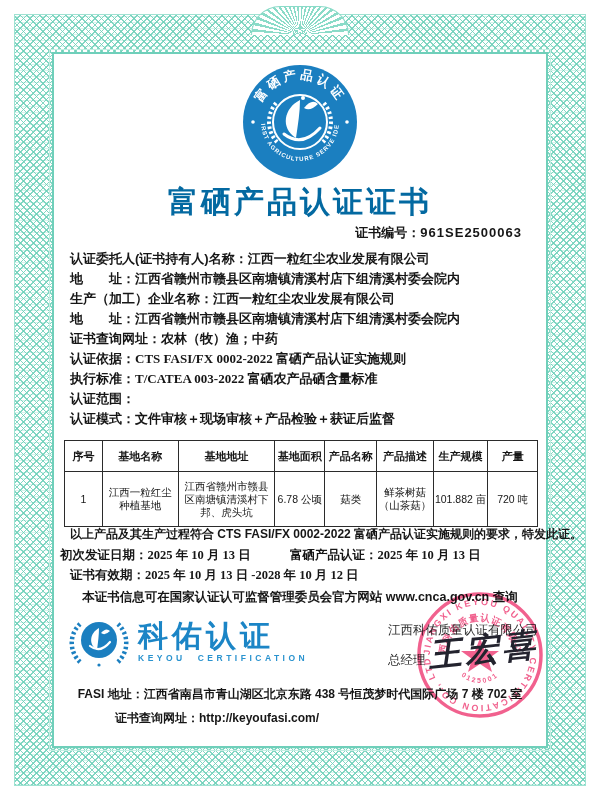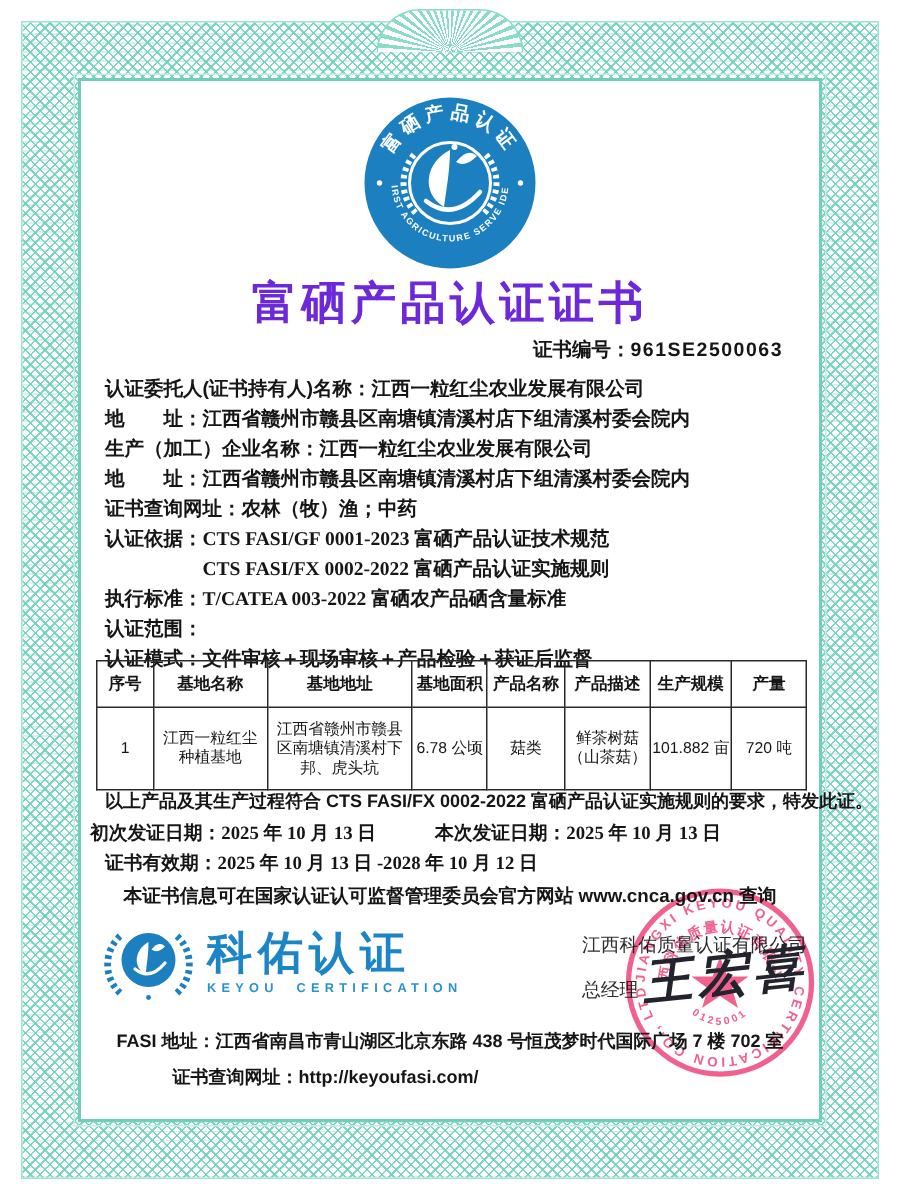--- a/index.html
+++ b/index.html
@@ -19,21 +19,21 @@
     background:repeating-conic-gradient(from 250deg at 50% 100%, #8adbc8 0 3.5deg, #ffffff 3.5deg 8deg);
     border-radius:96px 96px 0 0;border:1px solid #8adbc8;border-bottom:none;}
 
   .content{position:absolute;inset:0;}
 
   
   .emblem{position:absolute;top:62px;left:50%;transform:translateX(-50%);}
 
   
   .title{position:absolute;top:182px;left:0;width:100%;text-align:center;
-    font-size:30px;font-weight:900;letter-spacing:3px;color:#6d28d9;font-family:Liberation Serif, serif;}
+    font-size:30px;font-weight:900;letter-spacing:3px;color:#0369a1;font-family:Liberation Serif, serif;}
   .certno{position:absolute;top:224px;right:78px;font-size:13px;font-weight:700;}
   .certno .num{letter-spacing:1px;}
 
   
   .fields{position:absolute;left:70px;right:62px;top:249px;font-size:13px;font-weight:700;line-height:20px;}
   .field{display:flex;}
   .field .lab{white-space:nowrap;}
   .field .val{white-space:nowrap;}
 
   
@@ -120,21 +120,20 @@
       <span class="lab">地　　址：</span>
       <span class="val">江西省赣州市赣县区南塘镇清溪村店下组清溪村委会院内</span>
     </div>
     <div class="field">
       <span class="lab">证书查询网址：</span>
       <span class="val">农林（牧）渔；中药</span>
     </div>
     <div class="field">
       <span class="lab">认证依据：</span>
       <span class="val serif">
-        <span style="display:block">CTS FASI/GF 0001-2023 富硒产品认证技术规范</span>
         <span style="display:block">CTS FASI/FX 0002-2022 富硒产品认证实施规则</span>
       </span>
     </div>
     <div class="field">
       <span class="lab">执行标准：</span>
       <span class="val serif">T/CATEA 003-2022 富硒农产品硒含量标准</span>
     </div>
     <div class="field">
       <span class="lab">认证范围：</span>
     </div>
@@ -179,21 +178,21 @@
         <td>720 吨</td>
       </tr>
     </tbody>
   </table>
 
   <div class="statement">以上产品及其生产过程符合 CTS FASI/FX 0002-2022 富硒产品认证实施规则的要求，特发此证。</div>
 
   <div class="dates1">
     <span>初次发证日期：</span><span class="serif">2025 年 10 月 13 日</span>
     <span class="second">
-      <span>本次发证日期：</span><span class="serif">2025 年 10 月 13 日</span>
+      <span>富硒产品认证：</span><span class="serif">2025 年 10 月 13 日</span>
     </span>
   </div>
   <div class="dates2">
     <span>证书有效期：</span><span class="serif">2025 年 10 月 13 日 -2028 年 10 月 12 日</span>
   </div>
 
   <div class="infoline">本证书信息可在国家认证认可监督管理委员会官方网站 www.cnca.gov.cn 查询</div>
 
   <div class="keyou">
     <svg width="62" height="62" viewBox="0 0 62 62">

